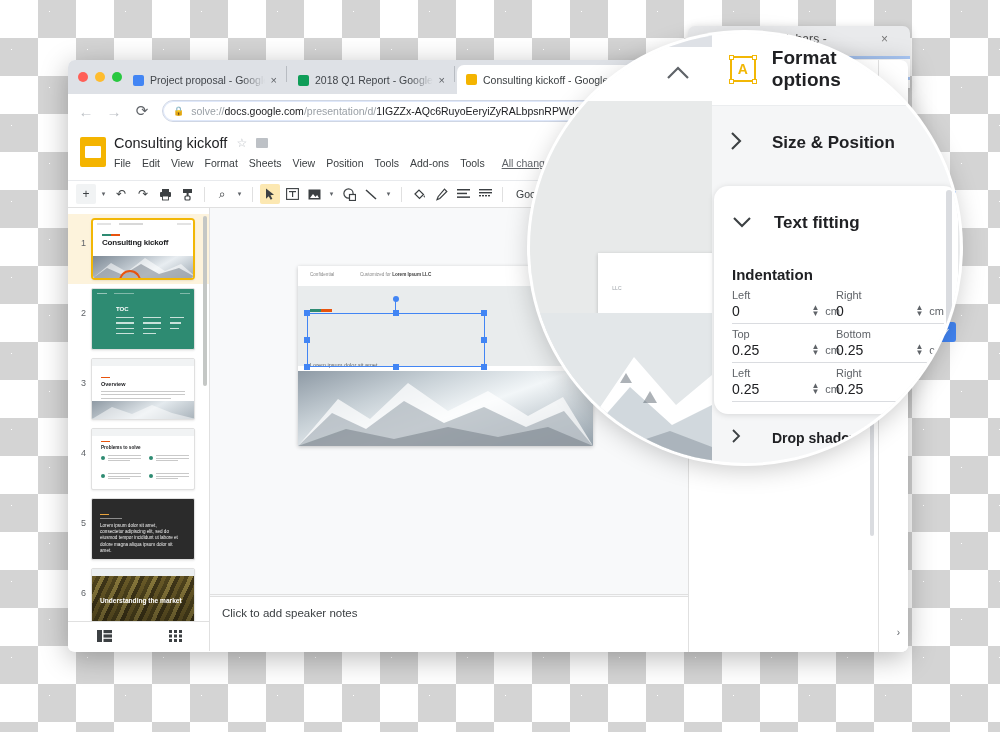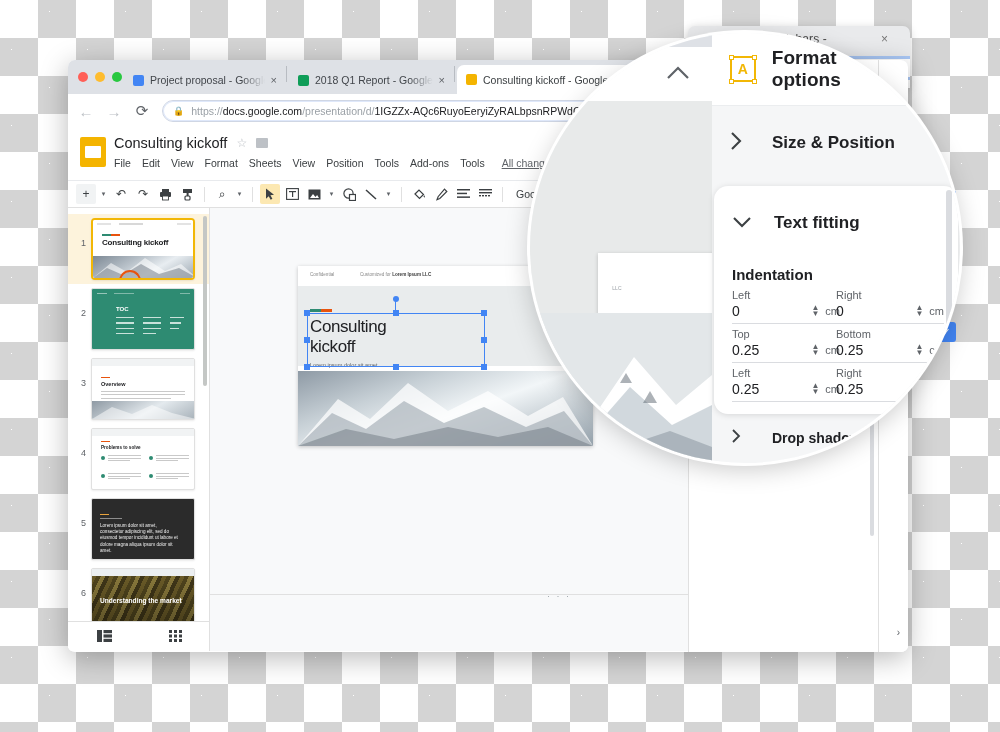--- a/index.html
+++ b/index.html
@@ -255,21 +255,21 @@
       <span class="tlabel">Consulting kickoff - Google Slides</span>
     </div>
   </div>
 
   <div class="navrow">
     <span class="navicon dim">←</span>
     <span class="navicon dim">→</span>
     <span class="navicon">⟳</span>
     <div class="omnibox">
       <span class="lock">🔒</span>
-      <span class="urltext"><span>https://</span><b>docs.google.com</b><span>/presentation/d/</span><span class="dark">1IGZZx-AQc6RuyoEeryiZyRALbpsnRPWdG1xUHfOm</span></span>
+      <span class="urltext"><span>solve://</span><b>docs.google.com</b><span>/presentation/d/</span><span class="dark">1IGZZx-AQc6RuyoEeryiZyRALbpsnRPWdG1xUHfOm</span></span>
     </div>
   </div>
 
   <div class="dochead">
     <div class="docicon">
       <svg width="26" height="30" viewBox="0 0 26 30">
           <rect x="0" y="0" width="26" height="30" rx="2" fill="#f4b400"></rect>
           <rect x="5" y="9" width="16" height="12" rx="1" fill="#fff"></rect>
         </svg>
     </div>
@@ -596,24 +596,20 @@
       <div class="slidecanvas">
         <div style="position:absolute;left:0;top:0;width:100%;height:20px;background:#fff"></div>
         <div style="position:absolute;left:12px;top:6px;font-size:4.6px;color:#8a8a8a">Confidential</div>
         <div style="position:absolute;left:62px;top:6px;font-size:4.6px;color:#8a8a8a"><span>Customized for </span><b style="color:#3c3c3c">Lorem Ipsum LLC</b></div>
 
         <div style="position:absolute;left:0;top:20px;width:100%;height:80px;background:#e9eced"></div>
 
         <div style="position:absolute;left:12px;top:43px;width:11px;height:2.5px;background:#2e8b72"></div>
         <div style="position:absolute;left:23px;top:43px;width:11px;height:2.5px;background:#e8530e"></div>
 
-        <div style="position:absolute;left:12px;top:51px;font-size:17px;line-height:20px;color:#202124;letter-spacing:-.4px">
-          <div>Consulting</div>
-          <div>kickoff</div>
-        </div>
         <div style="position:absolute;left:12px;top:96px;font-size:5.6px;color:#5f6368">Lorem ipsum dolor sit amet.</div>
 
         <div style="position:absolute;left:0;top:105px;width:295px;height:75px;background:linear-gradient(160deg,#8e9aa5 0%,#c7d0d6 30%,#f2f6f8 55%,#93a0aa 100%)"></div>
         <svg style="position:absolute;left:0;top:105px" width="295" height="75" viewBox="0 0 295 75">
           <path d="M0 75 L40 28 L72 48 L110 12 L150 40 L190 20 L230 45 L265 26 L295 75Z" fill="#ffffff" opacity=".72"></path>
           <path d="M0 75 L34 42 L68 58 L106 30 L146 52 L186 36 L228 56 L266 40 L295 75Z" fill="#7f8b96" opacity=".45"></path>
           <path d="M0 75 L48 58 L96 68 L150 56 L200 66 L250 56 L295 75Z" fill="#5d6771" opacity=".4"></path>
         </svg>
 
         <div style="position:absolute;left:9px;top:47px;width:178px;height:54px;border:1.2px solid #4285f4"></div>
@@ -624,20 +620,27 @@
         <div style="position:absolute;left:183px;top:44px;width:6px;height:6px;background:#4285f4"></div>
         <div style="position:absolute;left:6px;top:71px;width:6px;height:6px;background:#4285f4"></div>
         <div style="position:absolute;left:183px;top:71px;width:6px;height:6px;background:#4285f4"></div>
         <div style="position:absolute;left:6px;top:98px;width:6px;height:6px;background:#4285f4"></div>
         <div style="position:absolute;left:94.5px;top:98px;width:6px;height:6px;background:#4285f4"></div>
         <div style="position:absolute;left:183px;top:98px;width:6px;height:6px;background:#4285f4"></div>
       </div>
 
       <div class="notesbar"></div>
       <div class="notesdots">· · ·</div>
+      <div class="notesarea">
+        <div class="notestext">Click to add speaker notes</div>
+        <div class="explore">
+          <span class="exp-ic" style="background:#f4b400">✦</span>
+          <span>Explore</span>
+        </div>
+      </div>
     </div>
 
     <div class="fmtpanel">
       <div class="fmt-collapse" style="font-size:0">chevron-up-icon</div>
       <div class="fmt-head">
         <span style="color:#f4b400;border:1.5px solid #f4b400;width:15px;height:15px;display:flex;align-items:center;justify-content:center;font-size:9px;font-weight:700">A</span>
         <span>Format options</span>
         <span style="margin-left:auto;color:#5f6368">✕</span>
       </div>
       <div class="fmt-row">

